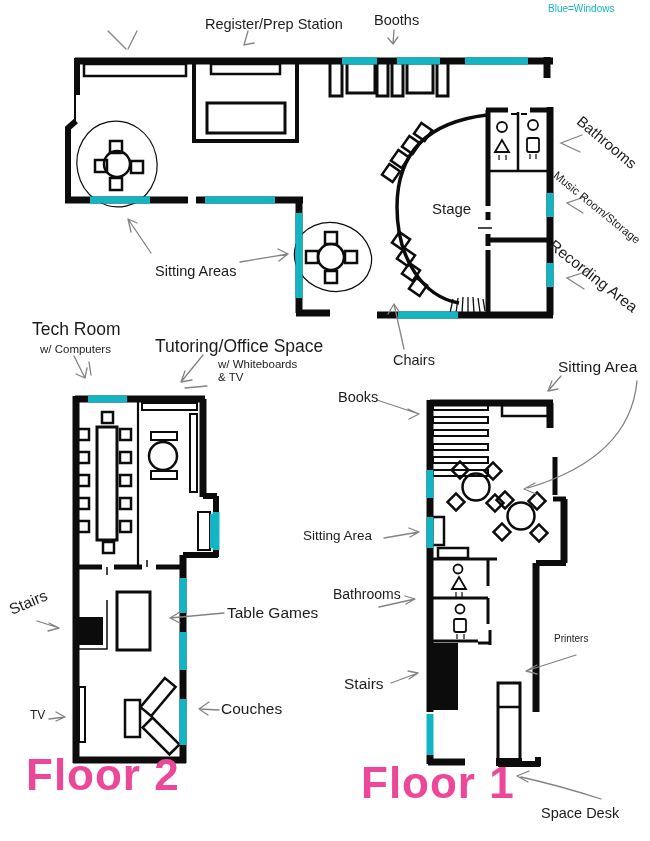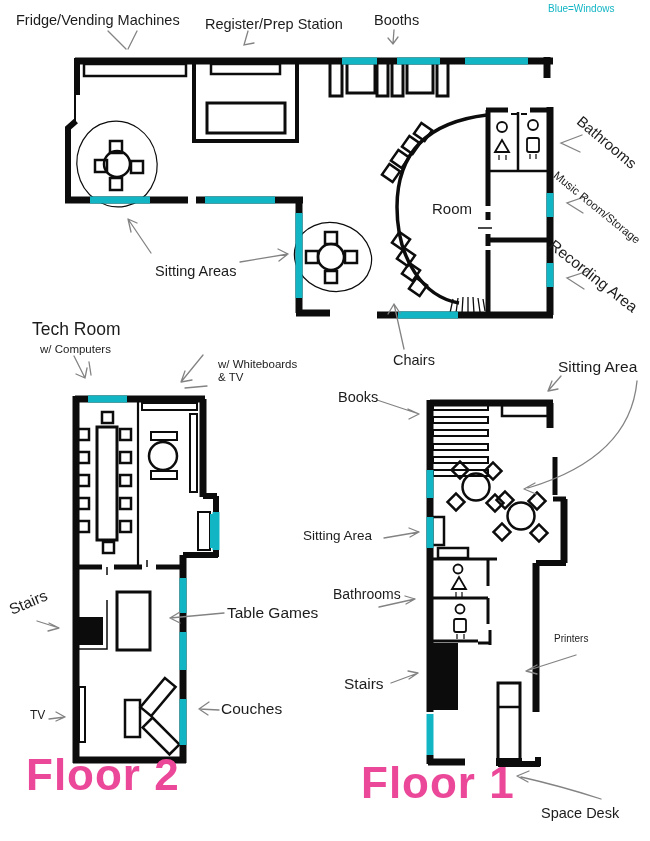--- a/index.html
+++ b/index.html
@@ -245,33 +245,33 @@
     <path d="M391,683 L418,673 M418,673 L408,671 M418,673 L409,679"></path>
     <path d="M576,655 L526,671 M526,671 L537,665 M526,671 L537,674"></path>
     <path d="M601,799 C570,789 552,784 521,777 M517,776 L529,771 M517,776 L528,782"></path>
     <path d="M37,621 L59,628 M59,628 L49,623 M59,628 L48,631"></path>
     <path d="M49,719 L65,717 M65,717 L56,712 M65,717 L56,721"></path>
     <path d="M224,613 L170,618 M170,618 L180,612 M170,618 L180,623"></path>
     <path d="M219,710 L199,709 M199,709 L209,702 M199,709 L208,715"></path>
   </g>
 </svg>
 
-<div class="lbl" style="left:16px;top:13px">Fridge/Vending Machines</div>
 <div class="lbl" style="left:205px;top:17px">Register/Prep Station</div>
 <div class="lbl" style="left:374px;top:13px">Booths</div>
 <div class="lbl legend" style="left:548px;top:4px">Blue=Windows</div>
 <div class="lbl rot" style="left:584px;top:113px;font-size:15px;transform:rotate(40deg)">Bathrooms</div>
 <div class="lbl rot small" style="left:559px;top:169px;transform:rotate(39deg)">Music Room/Storage</div>
 <div class="lbl rot" style="left:556px;top:237px;font-size:15.5px;transform:rotate(38deg)">Recording Area</div>
-<div class="lbl" style="left:432px;top:201px;font-size:15px">Room</div>
+<div class="lbl" style="left:432px;top:201px;font-size:15px">Stage</div>
 <div class="lbl" style="left:155px;top:264px">Sitting Areas</div>
 <div class="lbl" style="left:393px;top:353px">Chairs</div>
 
 <div class="lbl big" style="left:32px;top:320px">Tech Room</div>
 <div class="lbl small" style="left:40px;top:343px">w/ Computers</div>
+<div class="lbl big" style="left:155px;top:337px">Tutoring/Office Space</div>
 <div class="lbl small" style="left:218px;top:358px">w/ Whiteboards</div>
 <div class="lbl small" style="left:218px;top:371px">&amp; TV</div>
 <div class="lbl rot" style="left:7px;top:603px;font-size:15.5px;transform:rotate(-23deg)">Stairs</div>
 <div class="lbl" style="left:227px;top:605px;font-size:15.5px">Table Games</div>
 <div class="lbl" style="left:30px;top:709px;font-size:12px">TV</div>
 <div class="lbl" style="left:221px;top:701px;font-size:15.5px">Couches</div>
 <div class="lbl floor-title" style="left:26px;top:752px">Floor 2</div>
 
 <div class="lbl" style="left:338px;top:390px">Books</div>
 <div class="lbl" style="left:558px;top:359px;font-size:15.5px">Sitting Area</div>

